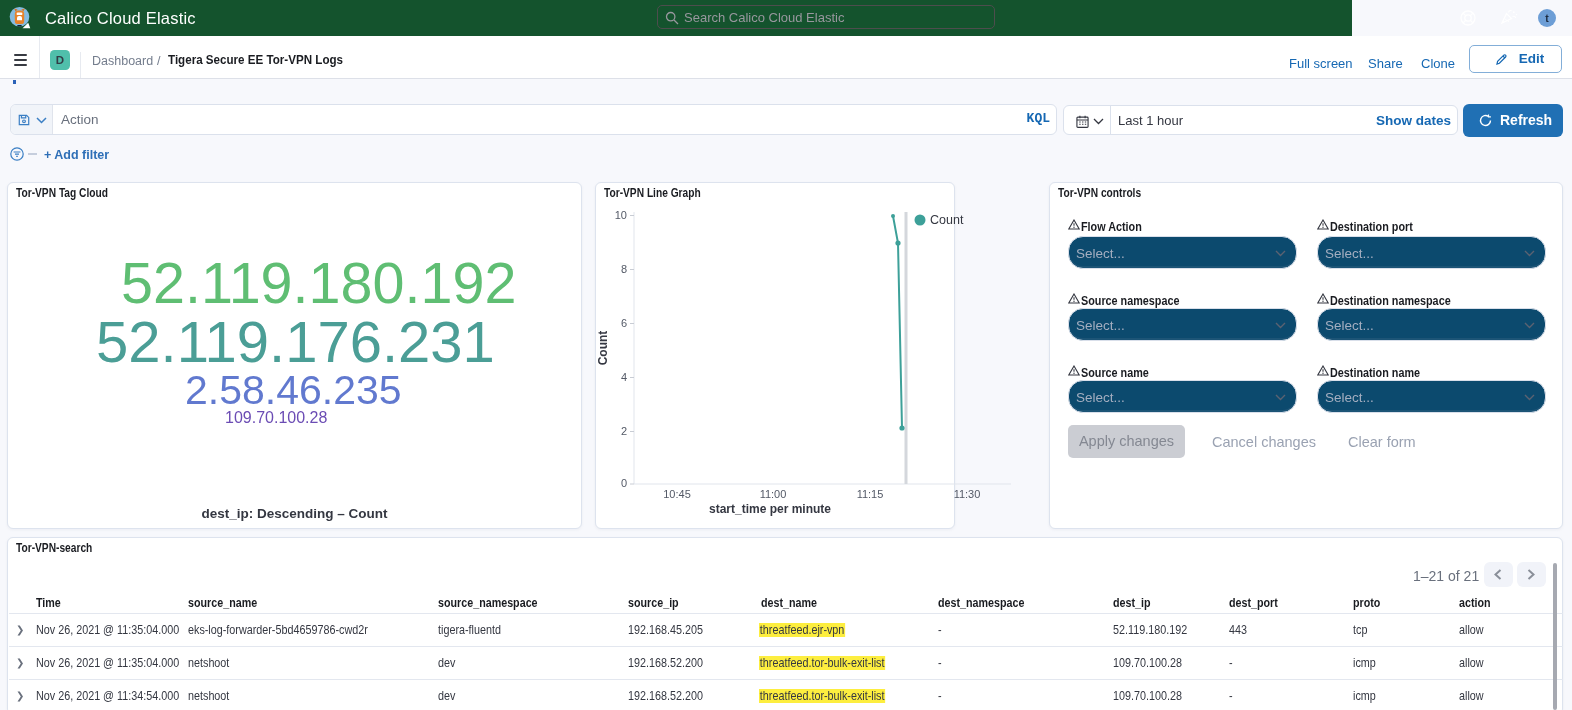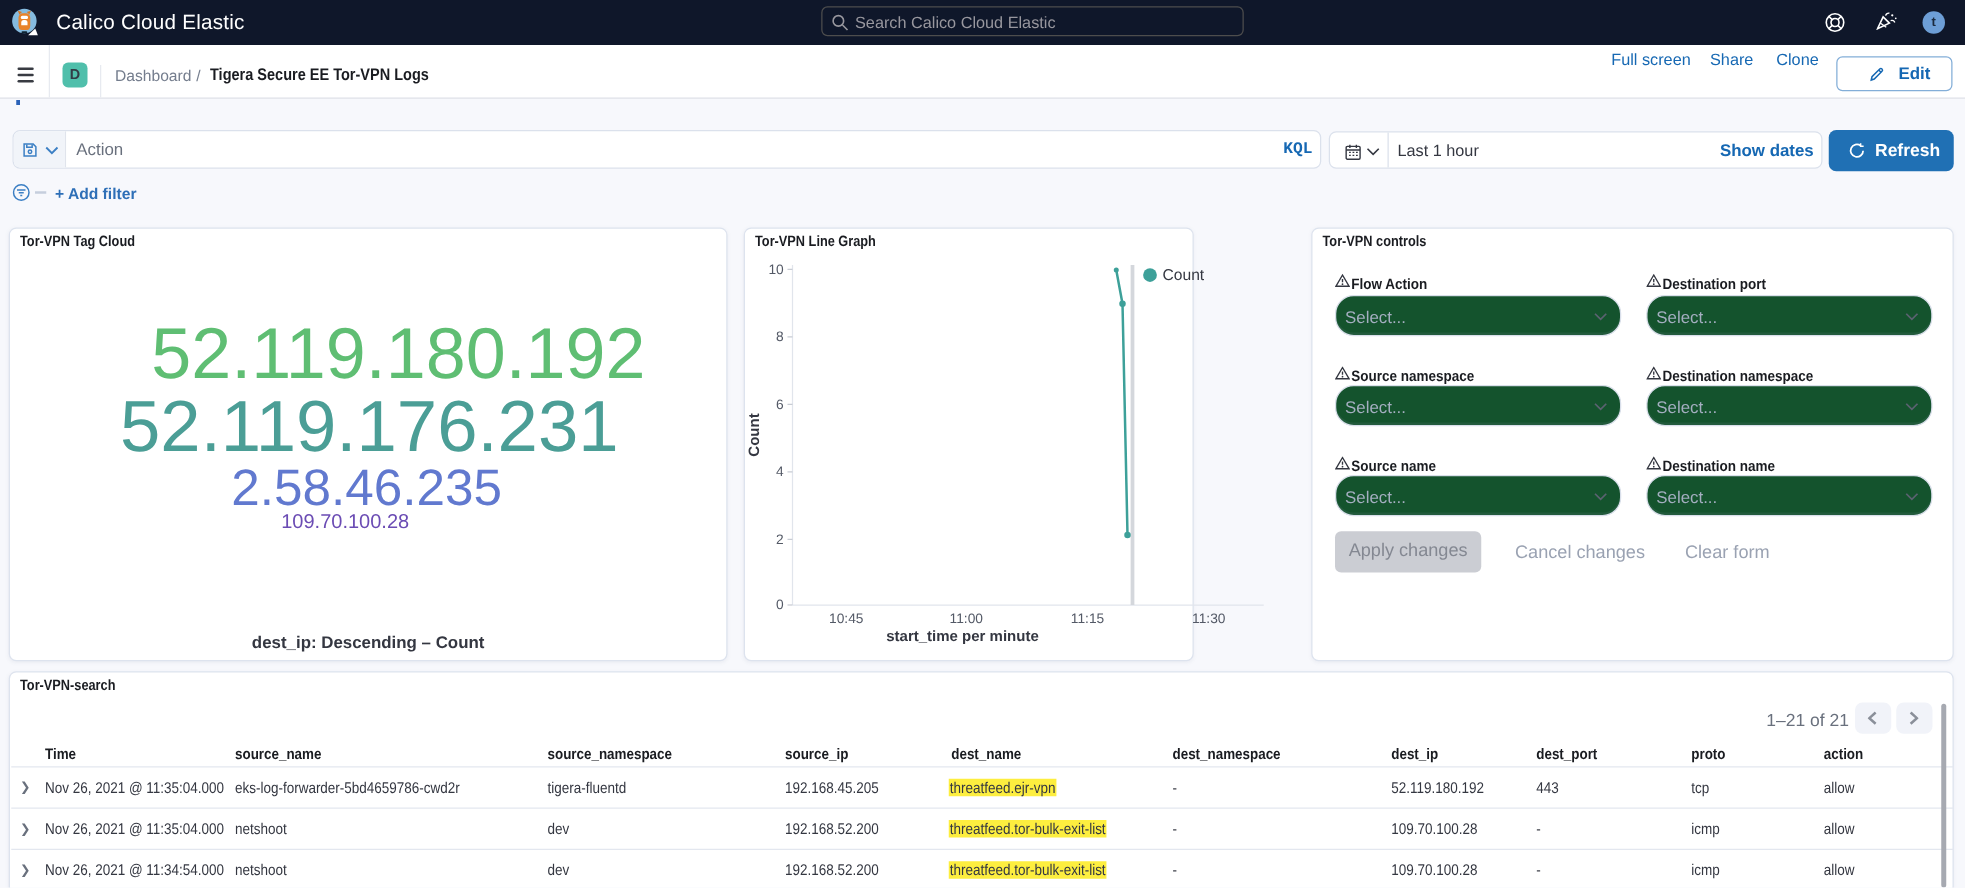--- a/index.html
+++ b/index.html
@@ -2,34 +2,34 @@
 <html><head>
 <meta charset="utf-8">
 <style>
   * { margin:0; padding:0; box-sizing:border-box; }
   html,body { width:1572px; height:710px; overflow:hidden; }
   body { font-family:"Liberation Sans", sans-serif; }
   #app { position:relative; width:1572px; height:710px; background:#f7f8fc; overflow:hidden; transform:translateZ(0); }
   .abs { position:absolute; }
 
   
-  #topbar { position:absolute; left:0; top:0; width:1572px; height:36px; background:#0f172a; }
+  #topbar { position:absolute; left:0; top:0; width:1352px; height:36px; background:#14532d; }
   #brand { position:absolute; left:45px; top:9px; color:#fff; font-size:16.5px; font-weight:500; letter-spacing:0.2px; }
   #gsearch { position:absolute; left:657px; top:5px; width:338px; height:24px; border:1px solid #4d4d4d; border-radius:5px; }
   #gsearch .ph { position:absolute; left:26px; top:4px; font-size:13px; color:#98979e; }
   #avatar { position:absolute; left:1538px; top:9px; width:18px; height:18px; border-radius:50%; background:#6d9ed6; color:#1b2a3e; font-size:10.5px; font-weight:700; text-align:center; line-height:18px; }
 
   
   #navrow { position:absolute; left:0; top:36px; width:1572px; height:43px; background:#fff; border-bottom:1px solid #dde0e8; }
   .vdiv { position:absolute; top:0; width:1px; height:42px; background:#e7eaf0; }
   #burger div { position:absolute; left:0; width:13px; height:1.8px; background:#383b42; border-radius:1px; }
   #dbadge { position:absolute; left:50px; top:13.5px; width:20px; height:20px; border-radius:4.5px; background:#50bfab; color:#323c46; font-size:11.5px; font-weight:700; text-align:center; line-height:20px; }
   .crumb { font-size:12.5px; color:#747d8d; }
   .crumbtitle { font-size:13.5px; color:#1a1c21; font-weight:700; white-space:nowrap; transform:scaleX(.86); transform-origin:0 50%; }
-  .toplink { position:absolute; top:4px; font-size:13px; color:#1668b3; }
+  .toplink { position:absolute; top:20px; font-size:13px; color:#1668b3; }
   #editbtn { position:absolute; left:1469px; top:45px; width:93px; height:28px; border:1px solid #83aed8; border-radius:5px; color:#1668b3; font-size:13.5px; font-weight:700; text-align:center; line-height:26px; }
 
   
   #qbar { position:absolute; left:10px; top:104px; width:1047px; height:31px; background:#fff; border:1px solid #dbe1ec; border-radius:6px; }
   #qbar .seg { position:absolute; left:0; top:0; width:42px; height:29px; border-right:1px solid #e0e4ec; background:#f1f4f9; border-radius:5px 0 0 5px; }
   #qbar .ph { position:absolute; left:50px; top:7px; font-size:13.5px; color:#69707d; }
   #qbar .kql { position:absolute; right:6px; top:6px; font-size:13px; font-weight:700; color:#1668b3;font-family:Liberation Mono, monospace; }
   #dbar { position:absolute; left:1063px; top:105px; width:395px; height:30px; background:#fff; border:1px solid #dbe1ec; border-radius:6px; }
   #dbar .divd { position:absolute; left:46px; top:0; width:1px; height:28px; background:#dbe1ec; }
   #dbar .val { position:absolute; left:54px; top:7px; font-size:13px; color:#343741; }
@@ -41,21 +41,21 @@
 
   
   .panel { position:absolute; background:#fff; border:1px solid #dde3ee; border-radius:6px; box-shadow:0 1px 3px rgba(100,110,140,0.08); }
   .ptitle { position:absolute; left:8px; top:3px; font-size:12px; font-weight:700; color:#1a1c21; white-space:nowrap; transform:scaleX(.85); transform-origin:0 50%; }
 
   
   .tag { position:absolute; font-weight:400; white-space:nowrap; }
 
   
   .ctl-label { position:absolute; font-size:12px; font-weight:700; color:#1a1c21; white-space:nowrap; transform:scaleX(.9); transform-origin:0 50%; }
-  .ctl-select { position:absolute; width:229px; height:33px; background:#14532d; border:1px solid #d9dfea; border-radius:15px; box-shadow:inset 0 -2px 0 rgba(150,160,180,0.12); }
+  .ctl-select { position:absolute; width:229px; height:33px; background:#0c4a6e; border:1px solid #d9dfea; border-radius:15px; box-shadow:inset 0 -2px 0 rgba(150,160,180,0.12); }
   .ctl-select .ph { position:absolute; left:7px; top:9px; font-size:13.5px; color:#a4aec0; }
   .warn { position:absolute; }
   .selchev { position:absolute; }
   .gbtn { color:#9aa2b2; font-size:14.5px; position:absolute; }
 
   
   .th { position:absolute; font-size:12.2px; font-weight:700; color:#1a1c21; white-space:nowrap; transform:scaleX(.88); transform-origin:0 50%; }
   .td { position:absolute; font-size:12.4px; color:#343741; white-space:nowrap; transform:scaleX(.87); transform-origin:0 50%; }
   .rowline { position:absolute; left:1px; height:1px; background:#e3e7ef; }
   .mark { background:#fdee3f; padding:0 1px; }

